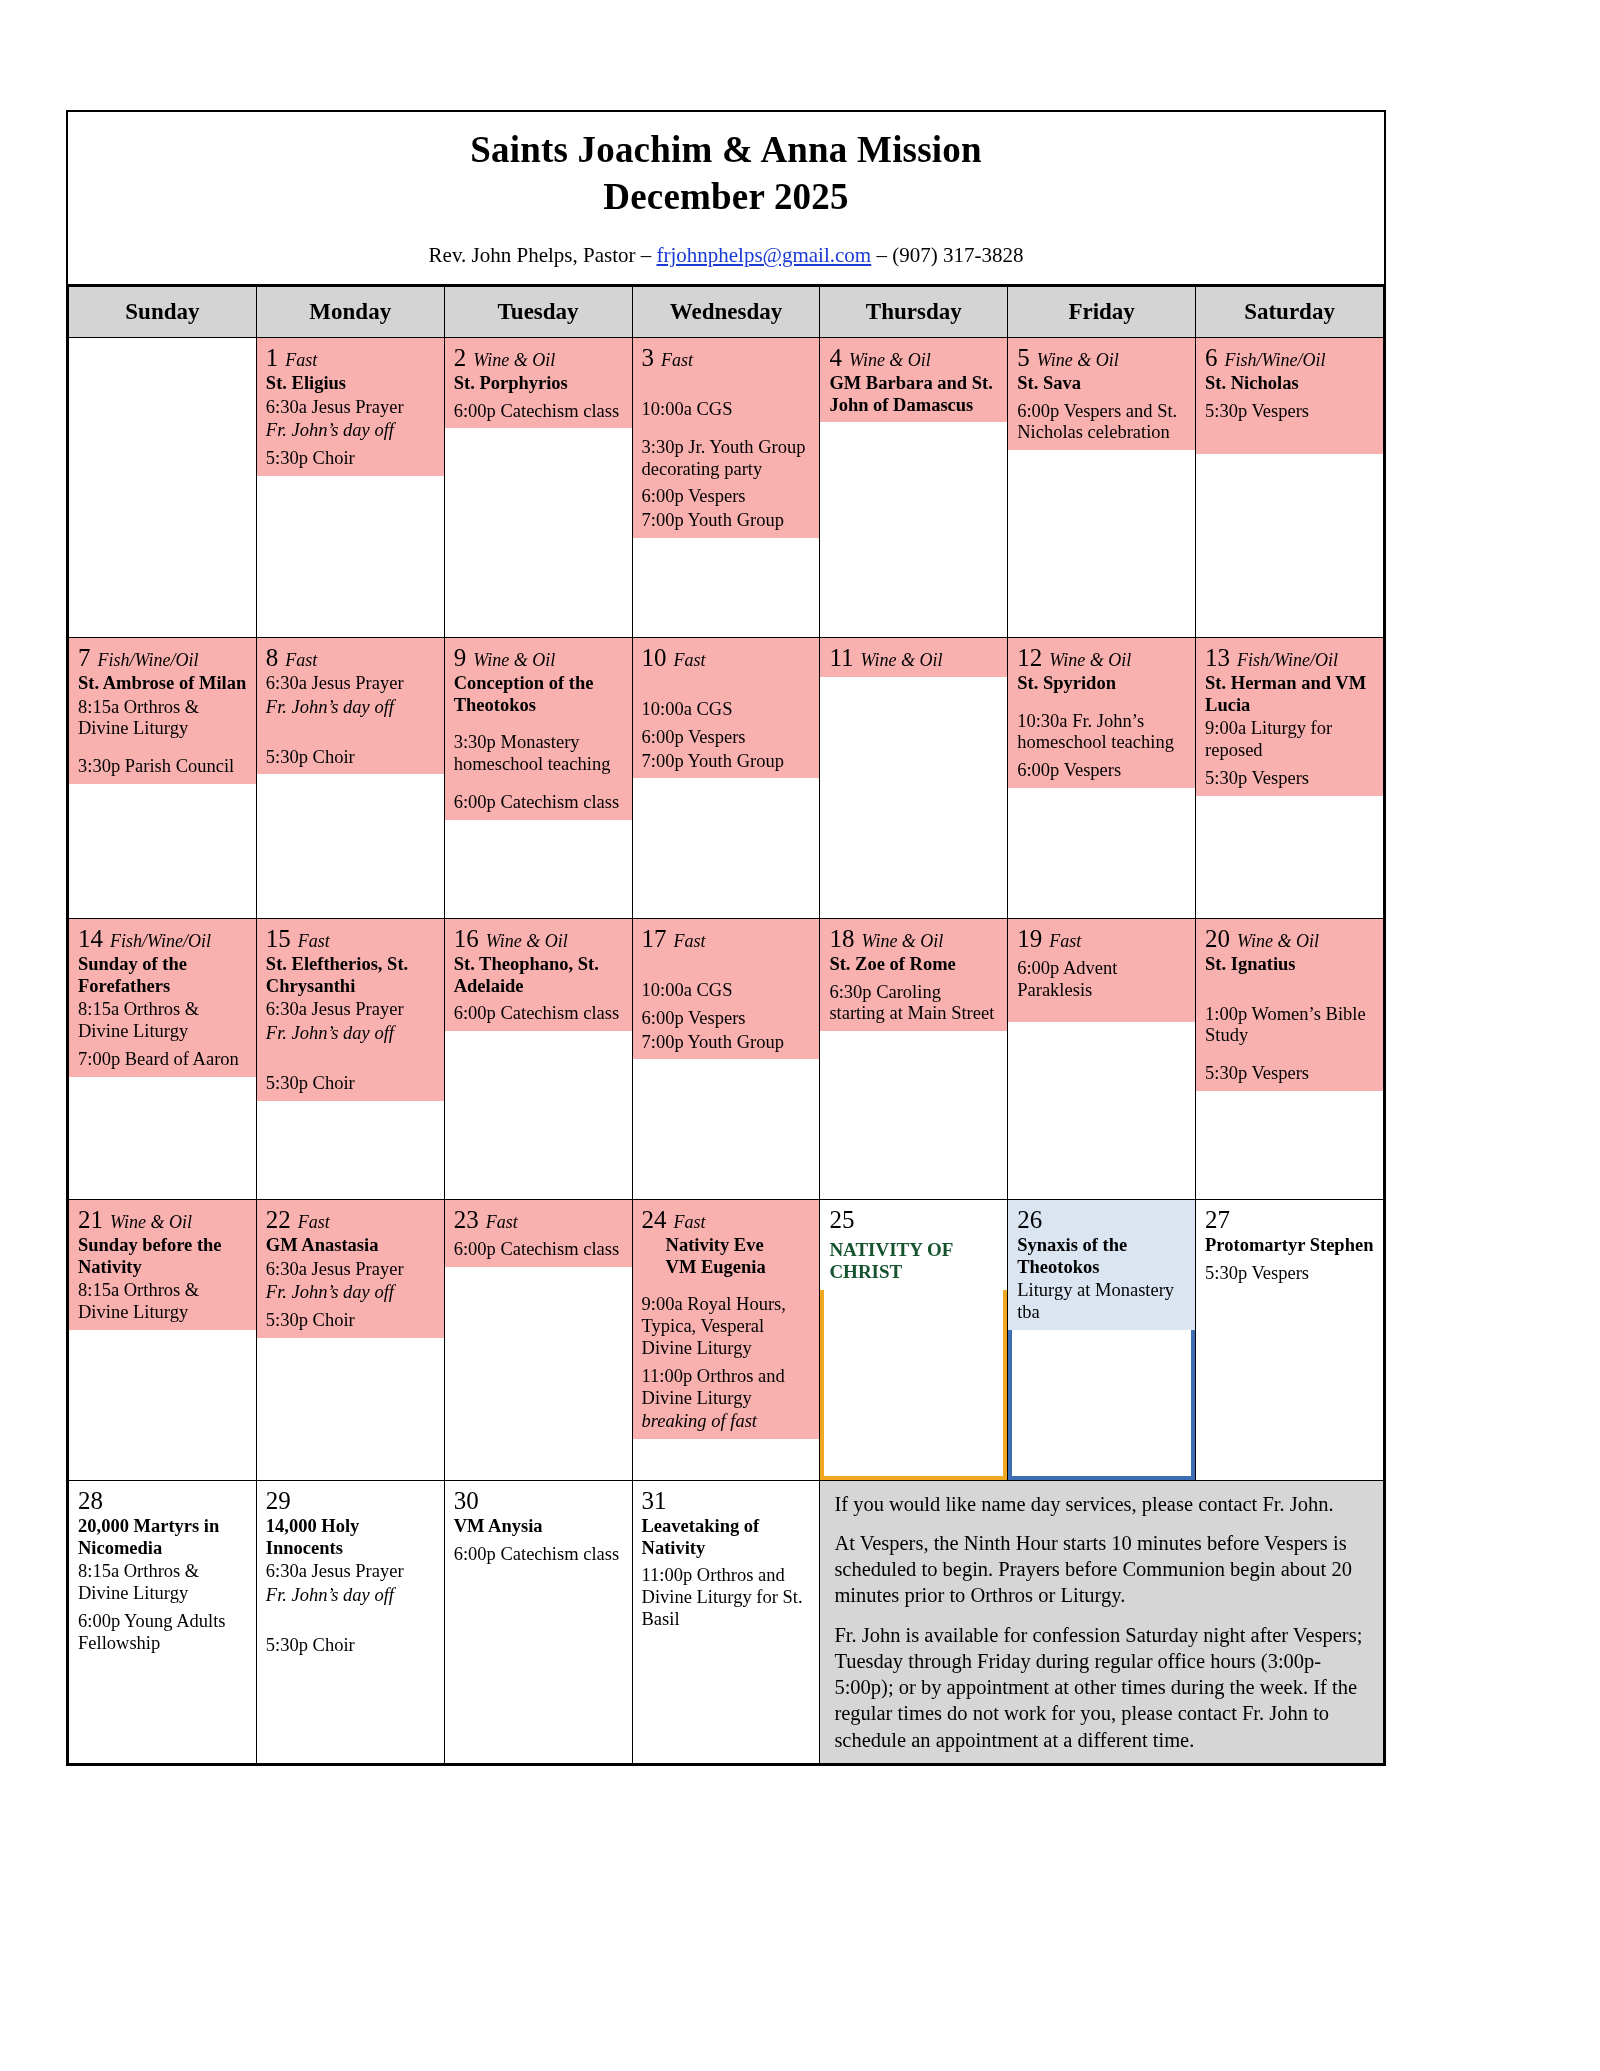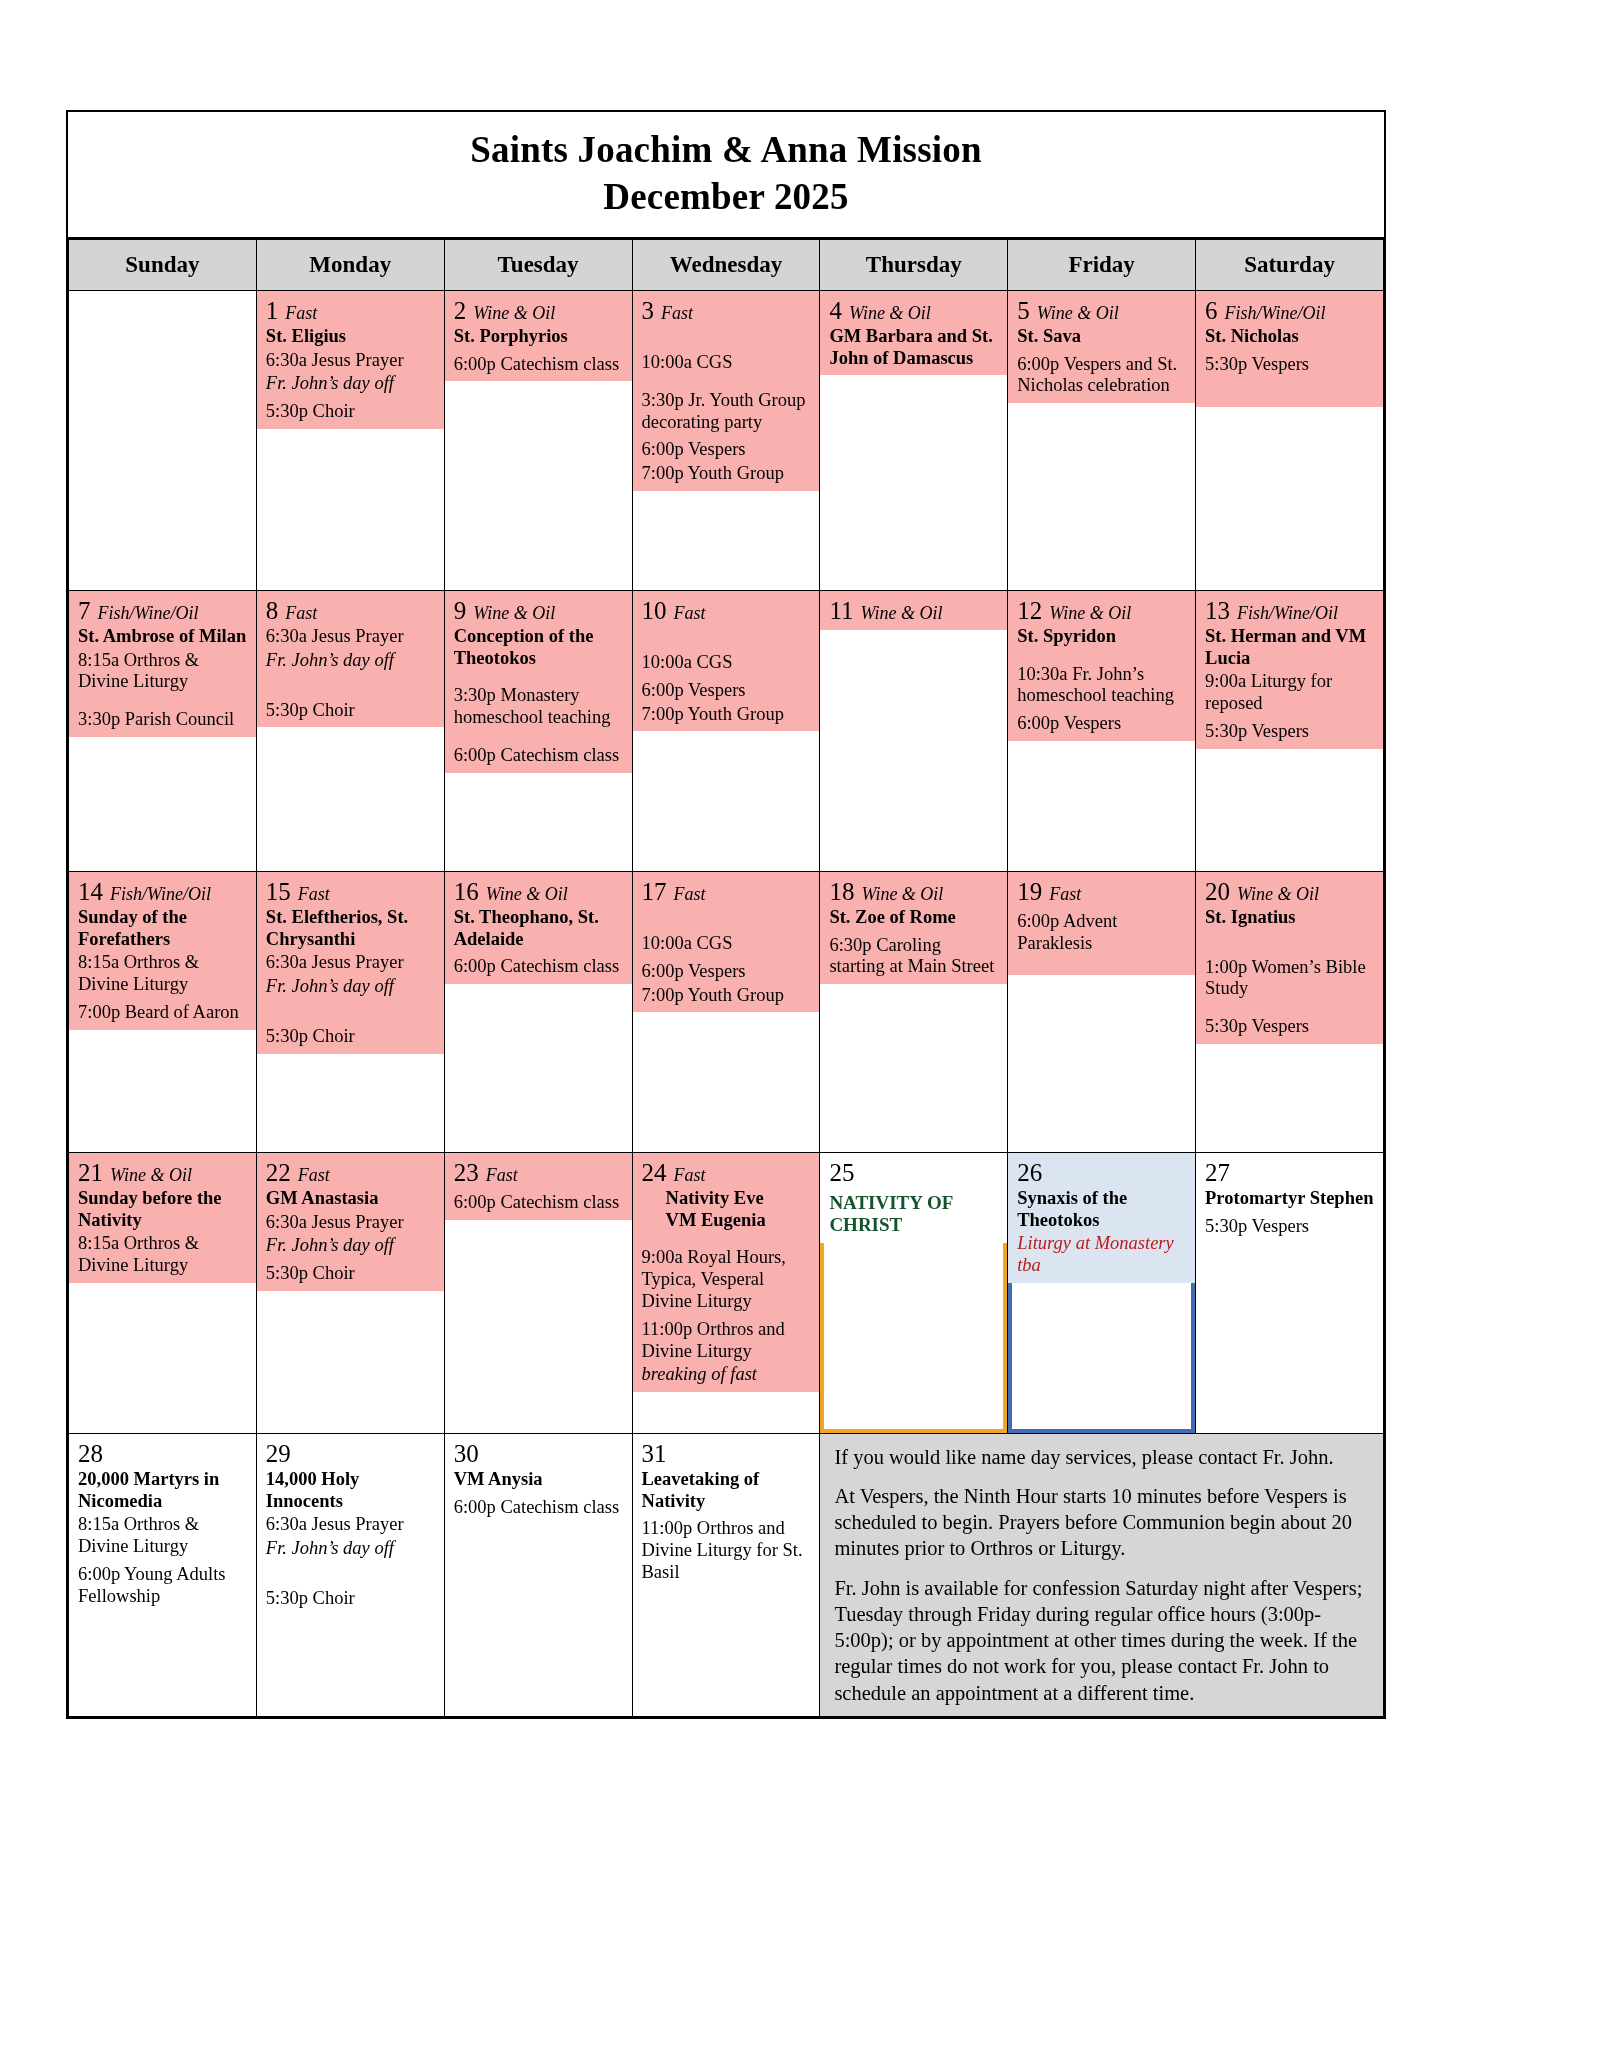--- a/index.html
+++ b/index.html
@@ -110,22 +110,21 @@
   .spacer-md { height: 26px; }
 
   .nativity {
     color: #14532d;
     font-weight: bold;
     font-size: 19px;
     line-height: 1.18;
     margin-top: 6px;
   }
   .red-ital {
-    color: #b91c1c;
-    font-style: italic;
+    color: #000000;
     font-size: 18.5px;
     line-height: 1.18;
     margin-top: 2px;
   }
   td.hl-gold { box-shadow: inset 0 0 0 4px #f0a722; }
   td.hl-blue { box-shadow: inset 0 0 0 4px #3f6eb5; }
 
   
   .notes {
     padding: 10px 13px 10px 14px;
@@ -145,20 +144,23 @@
 <body>
 
 <div class="page">
   <div class="cal-outer">
 
     <div class="header">
       <h1>
         <span>Saints Joachim &amp; Anna Mission</span><br>
         <span>December 2025</span>
       </h1>
+      <div class="contact">
+        <span>Rev. John Phelps, Pastor – </span><a href="#">frjohnphelps@gmail.com</a><span> – (907) 317-3828</span>
+      </div>
     </div>
 
     <table class="grid">
       <thead>
         <tr>
           <th>Sunday</th>
           <th>Monday</th>
           <th>Tuesday</th>
           <th>Wednesday</th>
           <th>Thursday</th>

